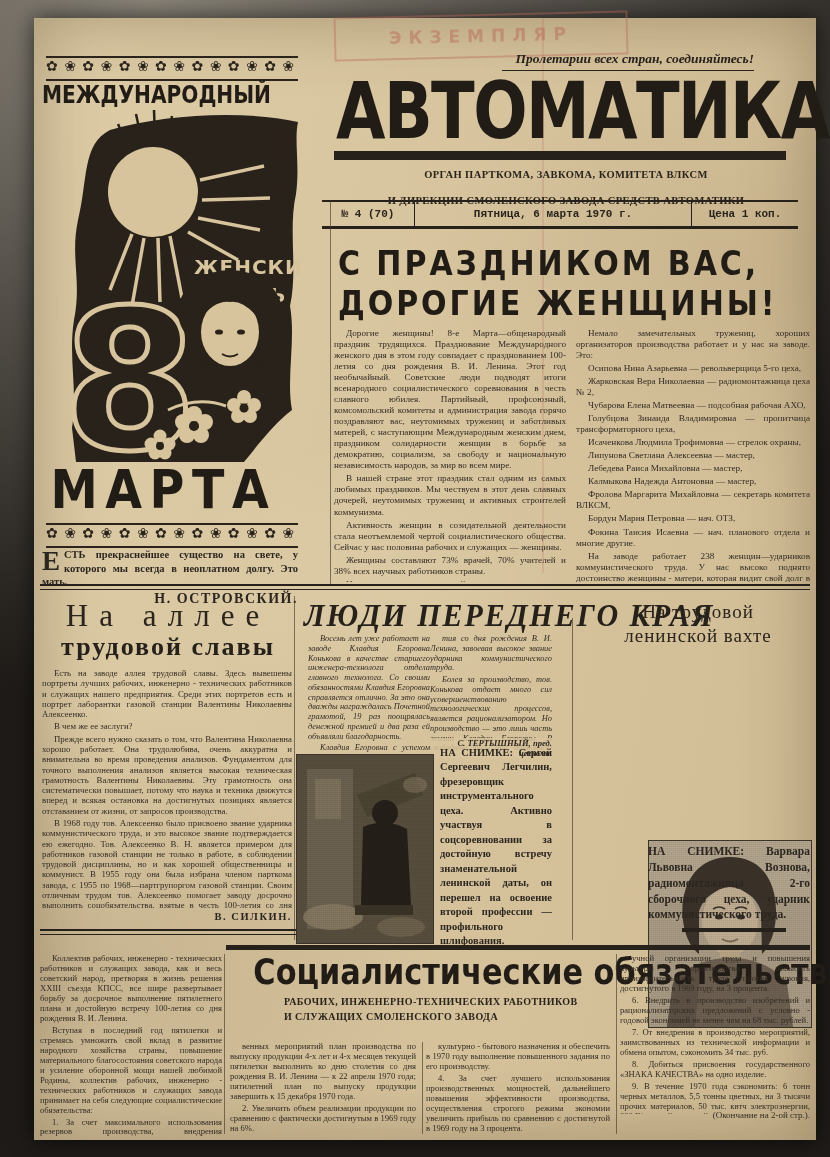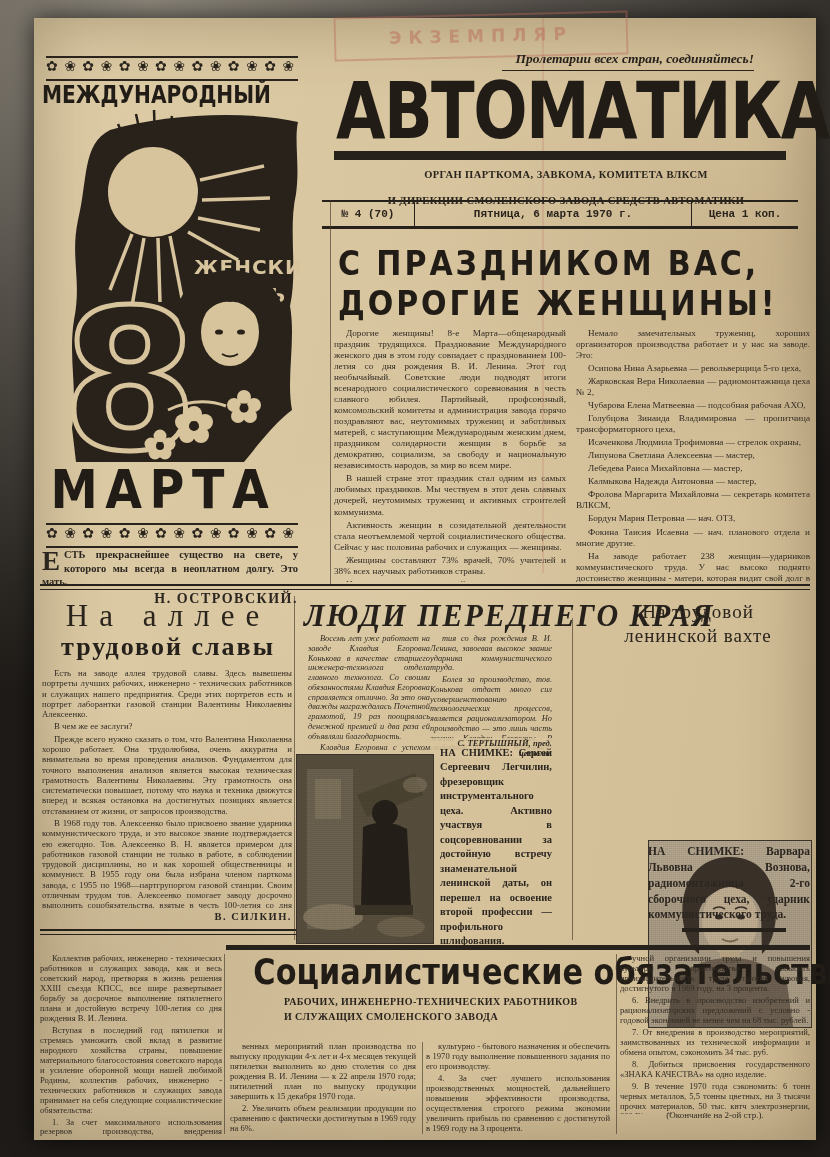--- a/index.html
+++ b/index.html
@@ -323,19 +323,19 @@
       <p>4. За счет лучшего использования производственных мощностей, дальнейшего повышения эффективности производства, осуществления строгого режима экономии увеличить прибыль по сравнению с достигнутой в 1969 году на 3 процента.</p>
       <p>5. На основании использования новейших достижений науки и техники, внедрения передовой технологии, методов на-</p>
     </div>
   <div class="col body86" style="left:586px;top:936px;width:190px;height:160px;">
       <p>учной организации труда и повышения культуры производства повысить производительность труда против уровня, достигнутого в 1969 году, на 3 процента.</p>
       <p>6. Внедрить в производство изобретений и рационализаторских предложений с условно - годовой экономией не менее чем на 68 тыс. рублей.</p>
       <p>7. От внедрения в производство мероприятий, заимствованных из технической информации и обмена опытом, сэкономить 34 тыс. руб.</p>
       <p>8. Добиться присвоения государственного «ЗНАКА КАЧЕСТВА» на одно изделие.</p>
       <p>9. В течение 1970 года сэкономить: 6 тонн черных металлов, 5,5 тонны цветных, на 3 тысячи прочих материалов, 50 тыс. квтч электроэнергии, 600 Г/калорий тепловой энергии.</p>
     </div>
-  <div class="abs closing" style="left:586px;top:1092px;width:190px;">(Окончание на 2-ой стр.).</div>
+  <div class="abs closing" style="left:586px;top:1092px;width:190px;text-align:right;">(Окончание на 2-ой стр.).</div>
 
   <div class="vrule" style="left:190px;top:936px;height:180px;"></div>
   <div class="vrule" style="left:388px;top:1024px;height:92px;"></div>
   <div class="vrule" style="left:582px;top:936px;height:180px;"></div>
 
 </div>
 
 </body></html>

